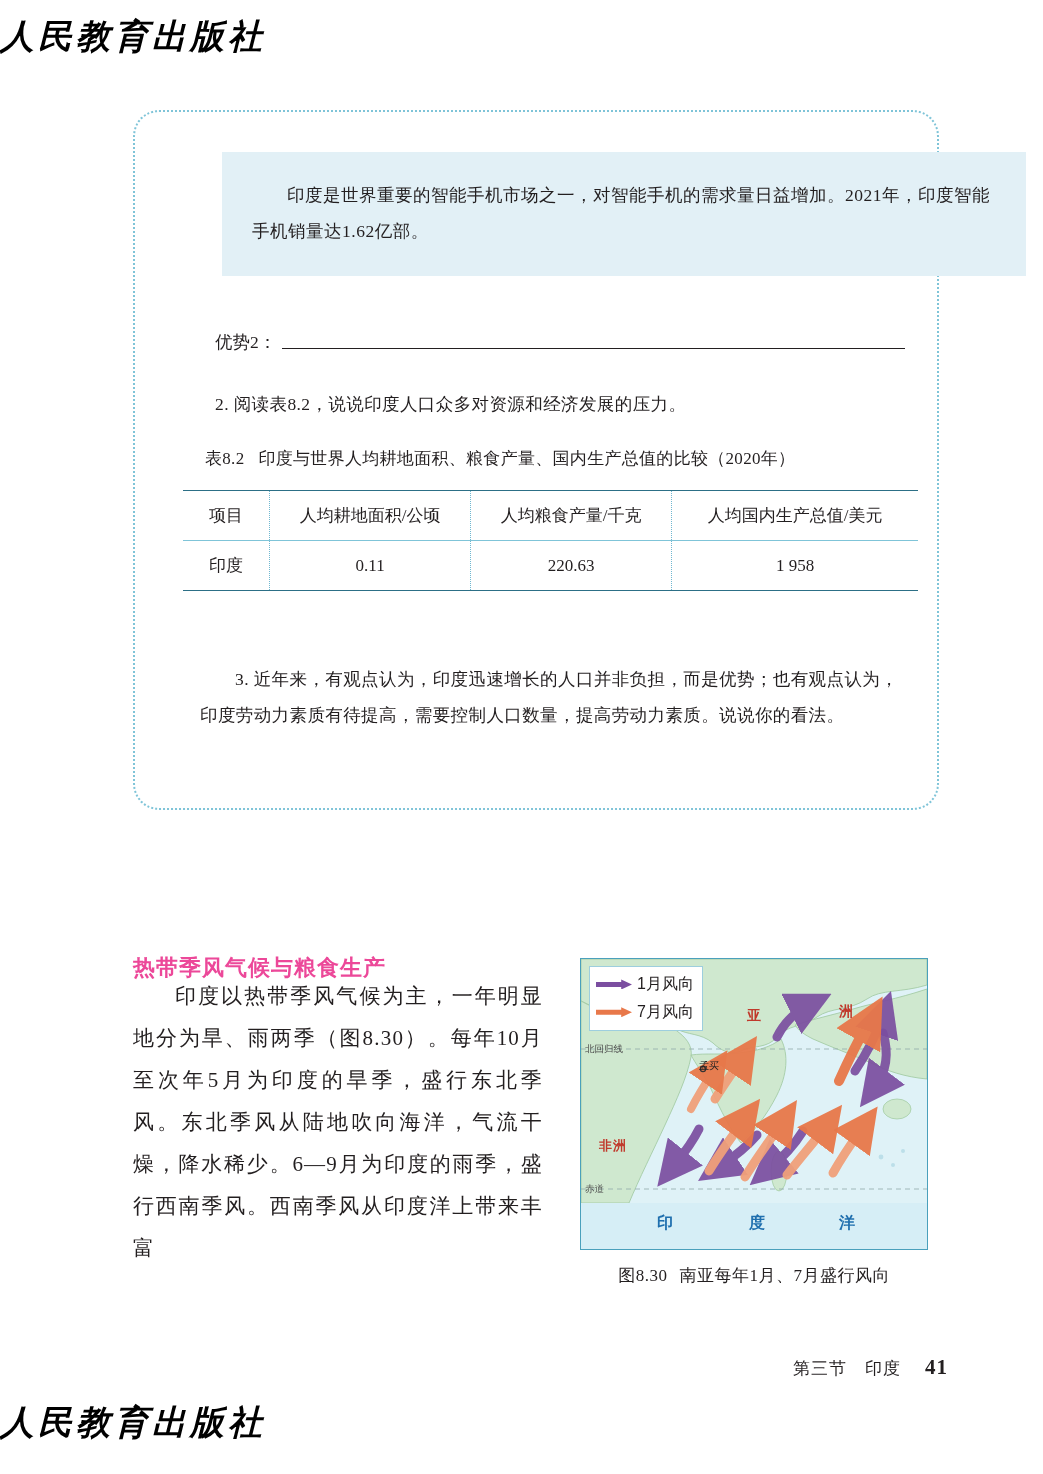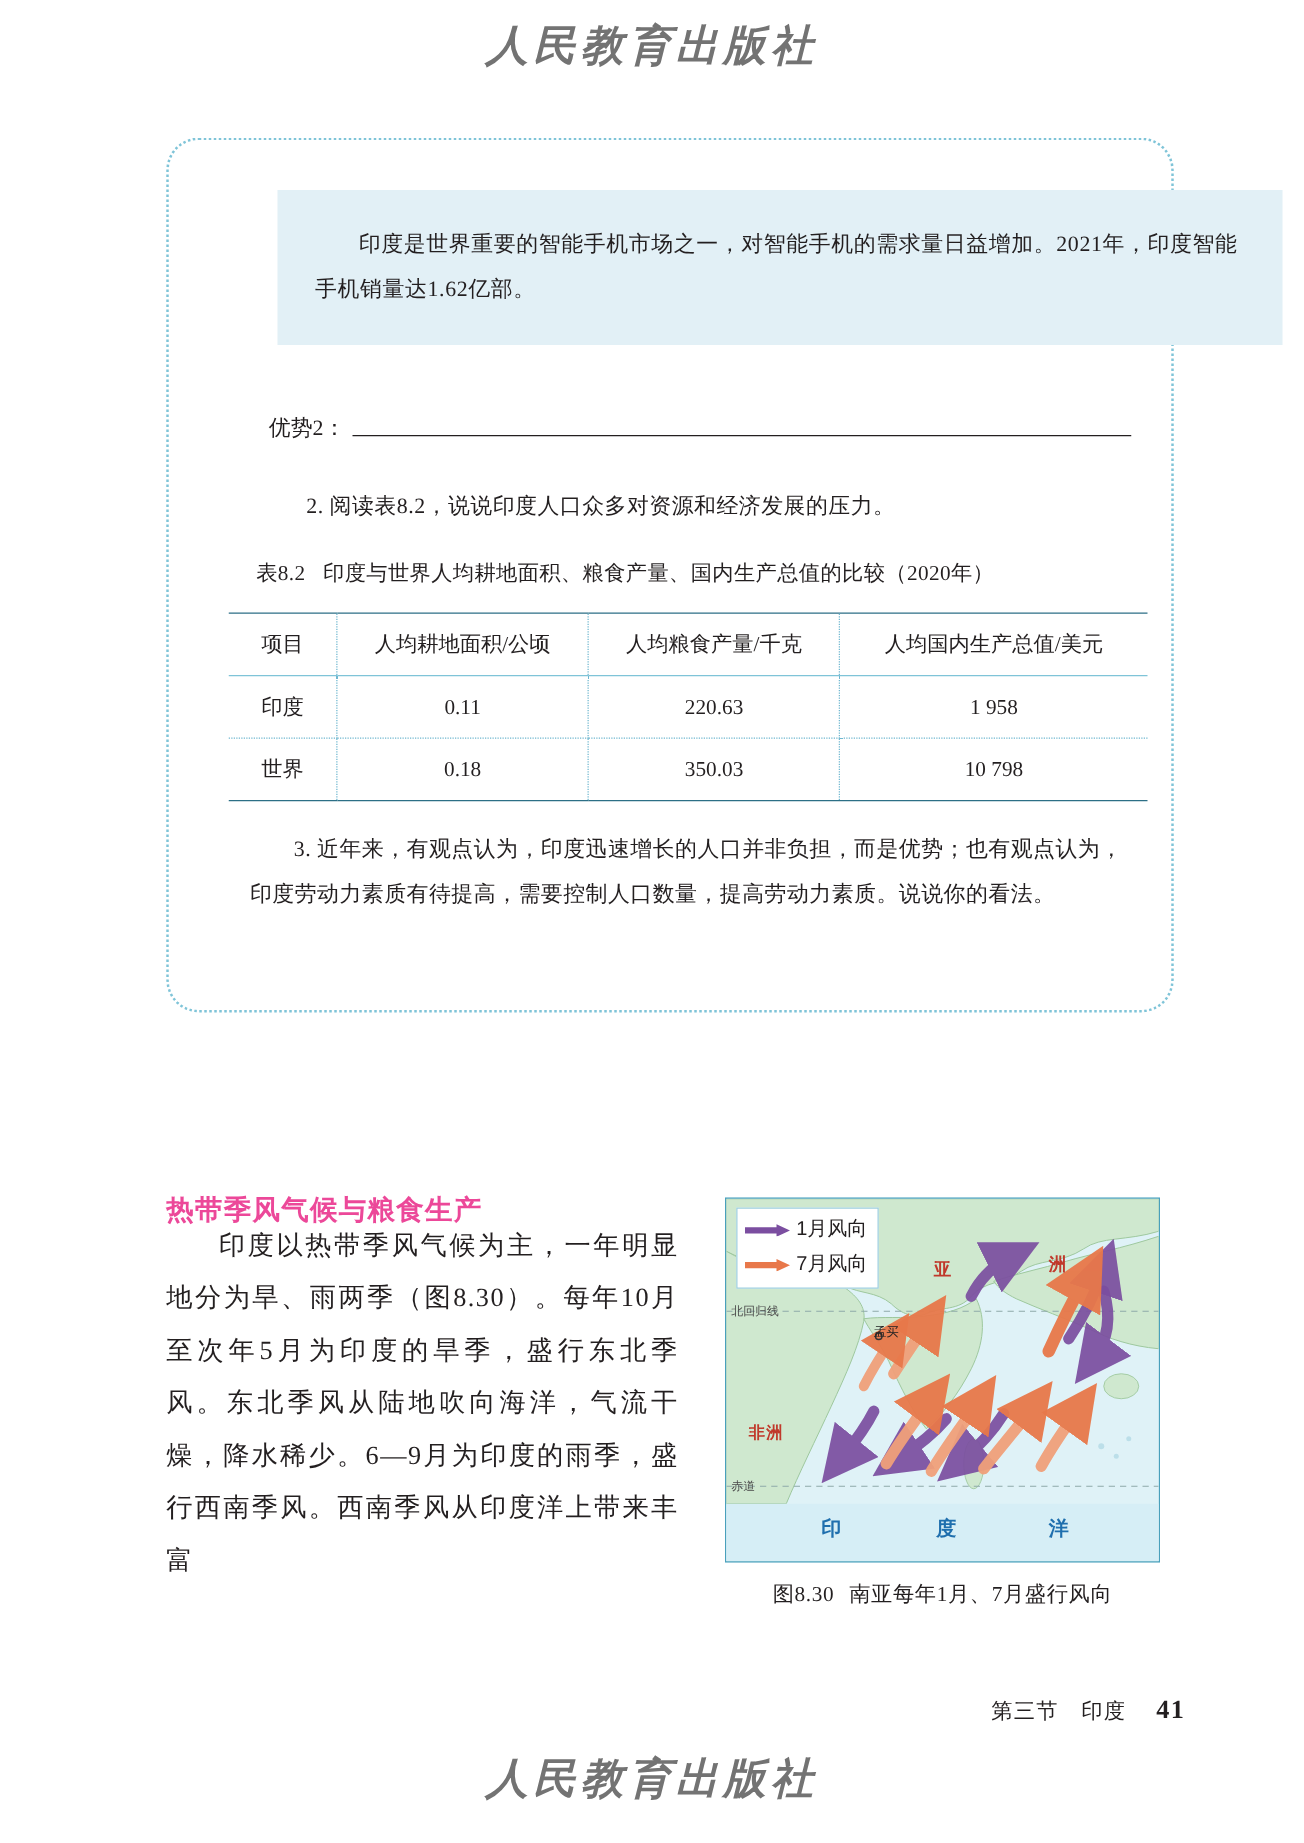--- a/index.html
+++ b/index.html
@@ -14,22 +14,21 @@
     font-family: "Liberation Serif", "DejaVu Serif", serif;
     color: #231f20;
     overflow: hidden;
   }
 
   
   .publisher {
     position: absolute;
     left: 0;
     width: 100%;
-    text-align: center;
-    color: #737373;
+    color: #000000;
     font-family: "Liberation Serif", serif;
     font-size: 34px;
     font-weight: bold;
     font-style: italic;
     letter-spacing: 4px;
     white-space: nowrap;
   }
   .publisher.top { top: 14px; }
   .publisher.bottom { top: 1400px; }
 
@@ -80,21 +79,20 @@
   }
 
   
   .q2 {
     position: absolute;
     left: 215px;
     top: 392px;
     width: 700px;
     font-size: 17.5px;
     letter-spacing: 0.4px;
-    margin-left: 30px;
   }
 
   
   .table-caption {
     position: absolute;
     left: 205px;
     top: 447px;
     font-size: 17px;
     letter-spacing: 0.3px;
   }
@@ -267,26 +265,20 @@
       <th>人均国内生产总值/美元</th>
     </tr>
   </thead>
   <tbody>
     <tr>
       <td>印度</td>
       <td>0.11</td>
       <td>220.63</td>
       <td>1 958</td>
     </tr>
-    <tr>
-      <td>世界</td>
-      <td>0.18</td>
-      <td>350.03</td>
-      <td>10 798</td>
-    </tr>
   </tbody>
 </table>
 
 <div class="q3">3. 近年来，有观点认为，印度迅速增长的人口并非负担，而是优势；也有观点认为，印度劳动力素质有待提高，需要控制人口数量，提高劳动力素质。说说你的看法。</div>
 
 <div class="section-heading">热带季风气候与粮食生产</div>
 <div class="body-par">印度以热带季风气候为主，一年明显地分为旱、雨两季（图8.30）。每年10月至次年5月为印度的旱季，盛行东北季风。东北季风从陆地吹向海洋，气流干燥，降水稀少。6—9月为印度的雨季，盛行西南季风。西南季风从印度洋上带来丰富</div>
 
 <div class="figure">
   <div class="frame">

